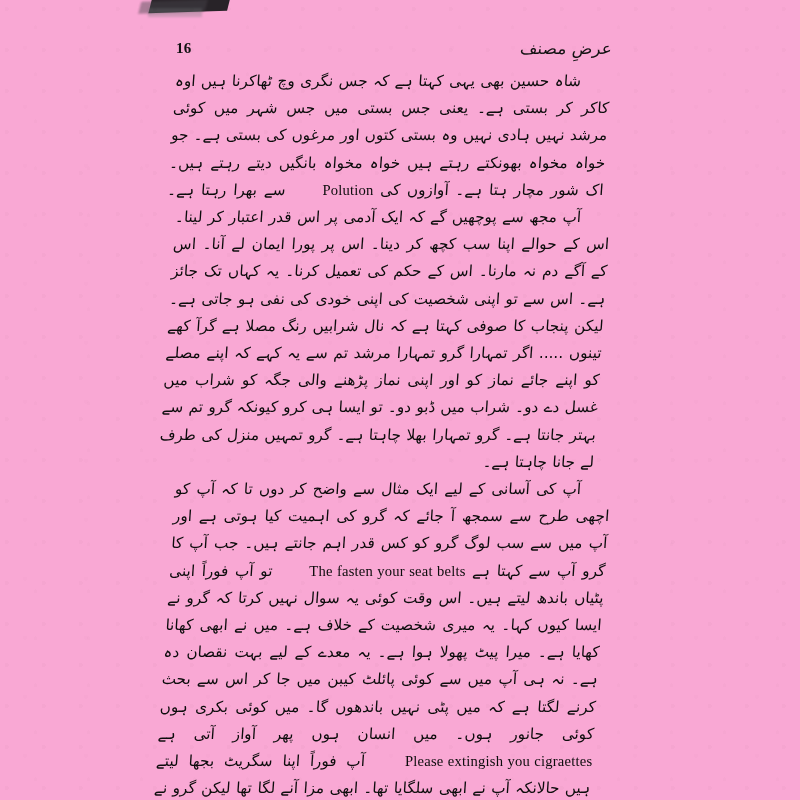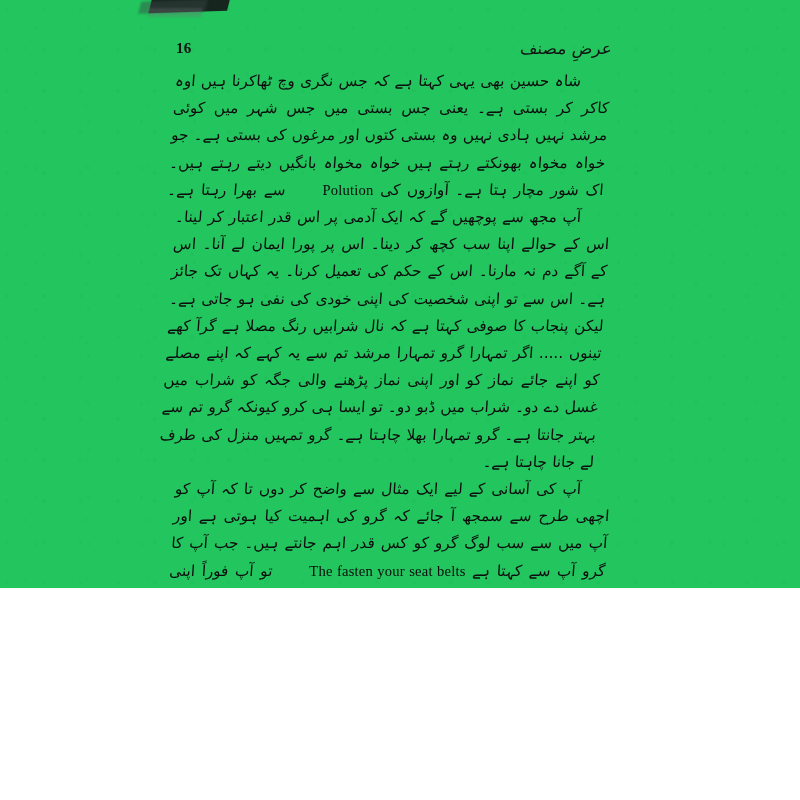--- a/index.html
+++ b/index.html
@@ -4,22 +4,22 @@
 <title>Scanned Urdu Book Page</title>
 <style>
   html, body {
     margin: 0;
     padding: 0;
     background: #ffffff;
   }
   .page {
     position: relative;
     width: 800px;
-    height: 588px;
-    background: #22c55e;
+    height: 800px;
+    background: #f9a8d4;
     overflow: hidden;
     font-family: "DejaVu Sans", sans-serif;
   }
 
   
   .scan-artifact {
     position: absolute;
     left: 152px;
     top: -14px;
     width: 78px;

